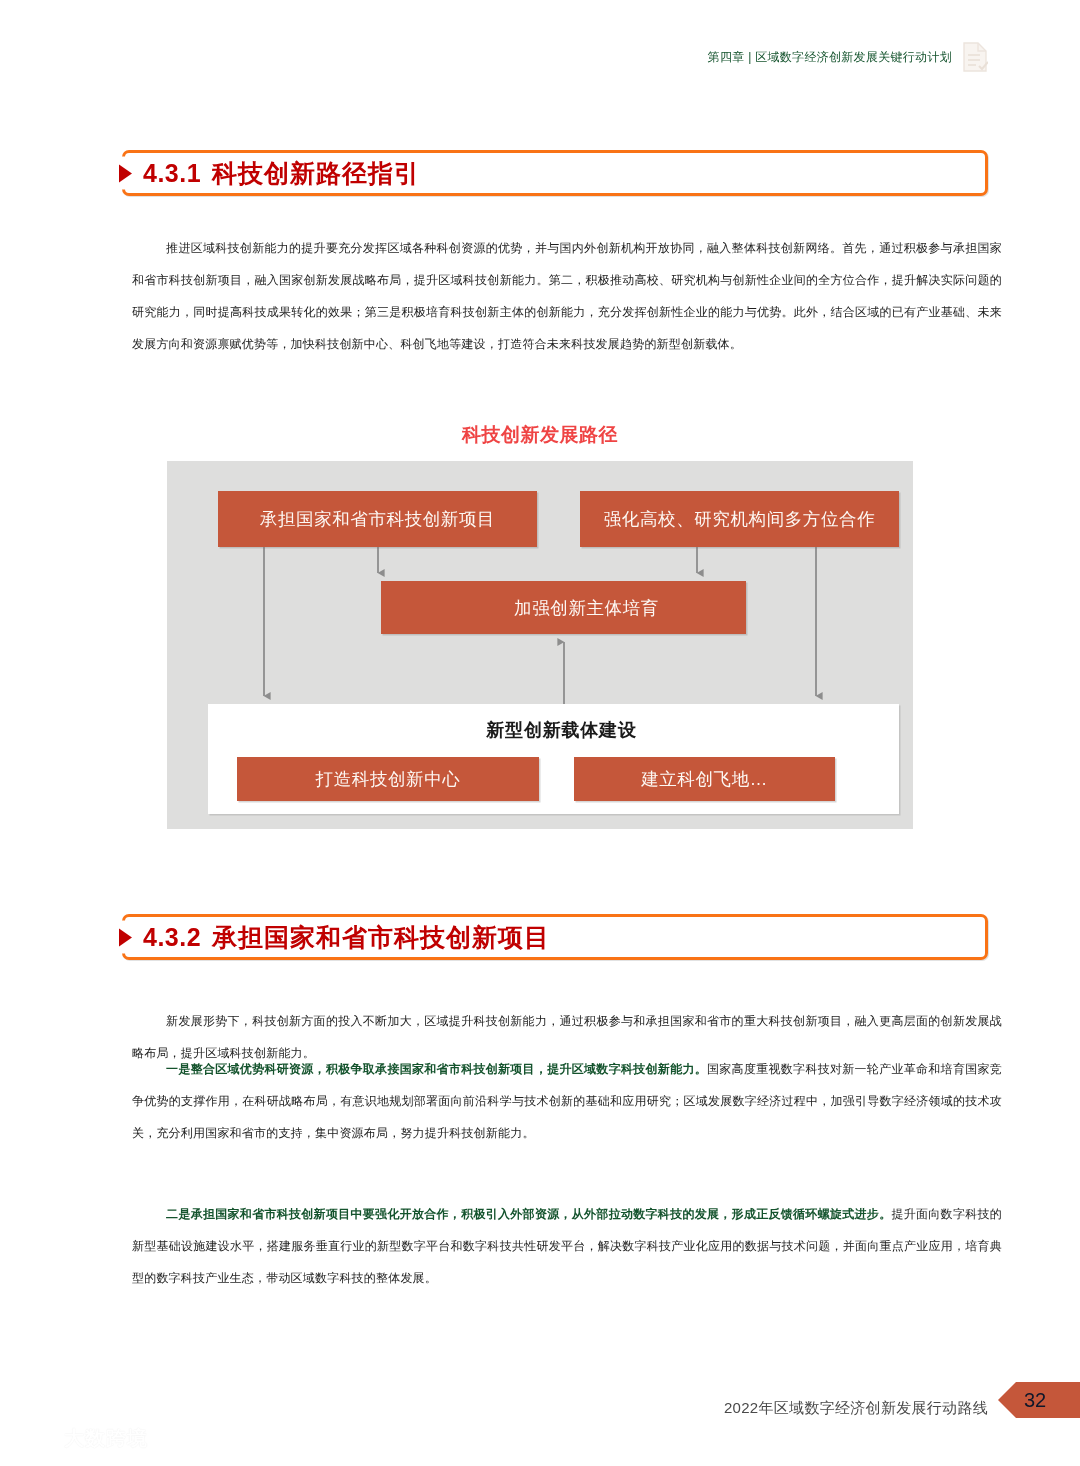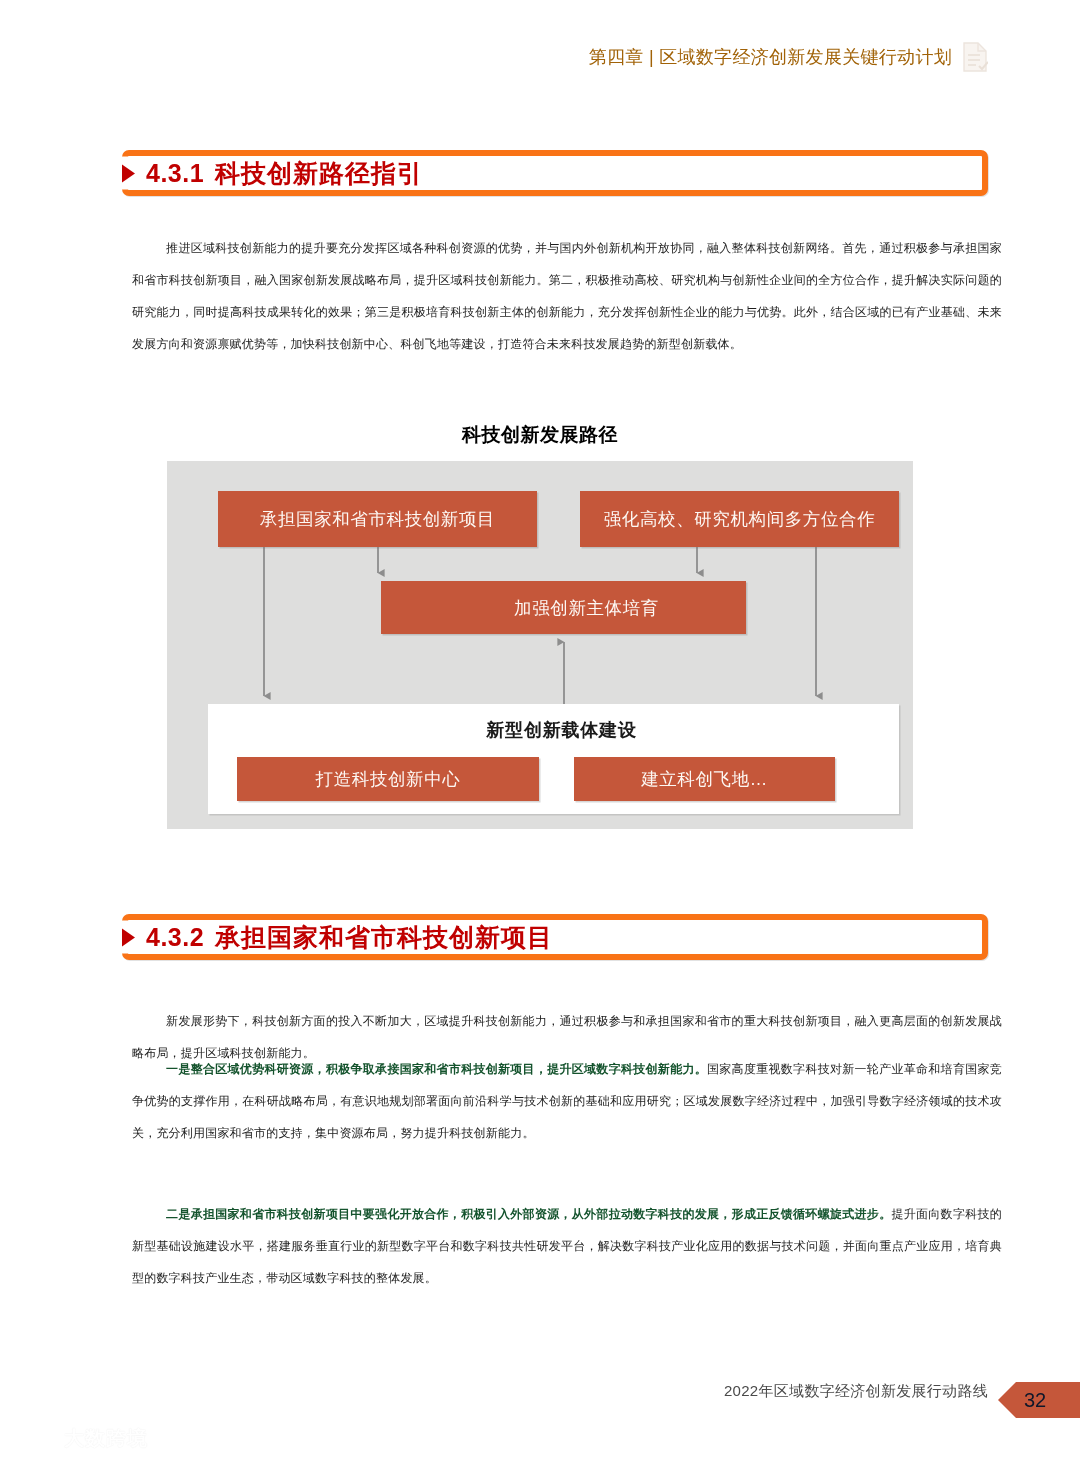--- a/index.html
+++ b/index.html
@@ -25,40 +25,40 @@
   
   .running-header {
     position: absolute;
     top: 42px;
     right: 92px;
     display: flex;
     align-items: center;
     gap: 10px;
   }
   .running-header-text {
-    font-size: 18px;
-    color: #a16207;
+    font-size: 12px;
+    color: #14532d;
     letter-spacing: 0.3px;
     white-space: nowrap;
   }
   .doc-icon {
     width: 26px;
     height: 30px;
     flex: 0 0 auto;
     opacity: 0.55;
   }
 
   
   .section-heading {
     position: absolute;
     left: 122px;
     width: 866px;
     height: 46px;
     box-sizing: border-box;
-    border: 6px solid #f97316;
+    border: 3px solid #f97316;
     border-radius: 7px;
     background: #ffffff;
     box-shadow: 1px 1px 0 rgba(140,140,140,0.25);
   }
   .section-heading .heading-inner {
     position: absolute;
     left: -6px;
     top: 50%;
     transform: translateY(-50%);
     display: flex;
@@ -113,21 +113,21 @@
 
   
   .figure-title {
     position: absolute;
     top: 422px;
     left: 0;
     width: 1080px;
     text-align: center;
     font-size: 19px;
     font-weight: bold;
-    color: #000000;
+    color: #ef4444;
     letter-spacing: 0.5px;
   }
 
   .diagram {
     position: absolute;
     left: 167px;
     top: 461px;
     width: 746px;
     height: 368px;
     background: #dededd;
@@ -174,21 +174,21 @@
   #node-bottom-right { left: 366px; top: 53px; width: 261px; height: 44px; }
 
   .arrows { position: absolute; left: 0; top: 0; width: 746px; height: 368px; }
 
   
   .footer {
     position: absolute;
     bottom: 48px;
     right: 0;
     display: flex;
-    align-items: flex-start;
+    align-items: flex-end;
   }
   .footer-text {
     font-size: 15px;
     color: #4a4a4a;
     letter-spacing: 0.3px;
     margin-right: 10px;
     white-space: nowrap;
   }
   .page-badge {
     position: relative;

